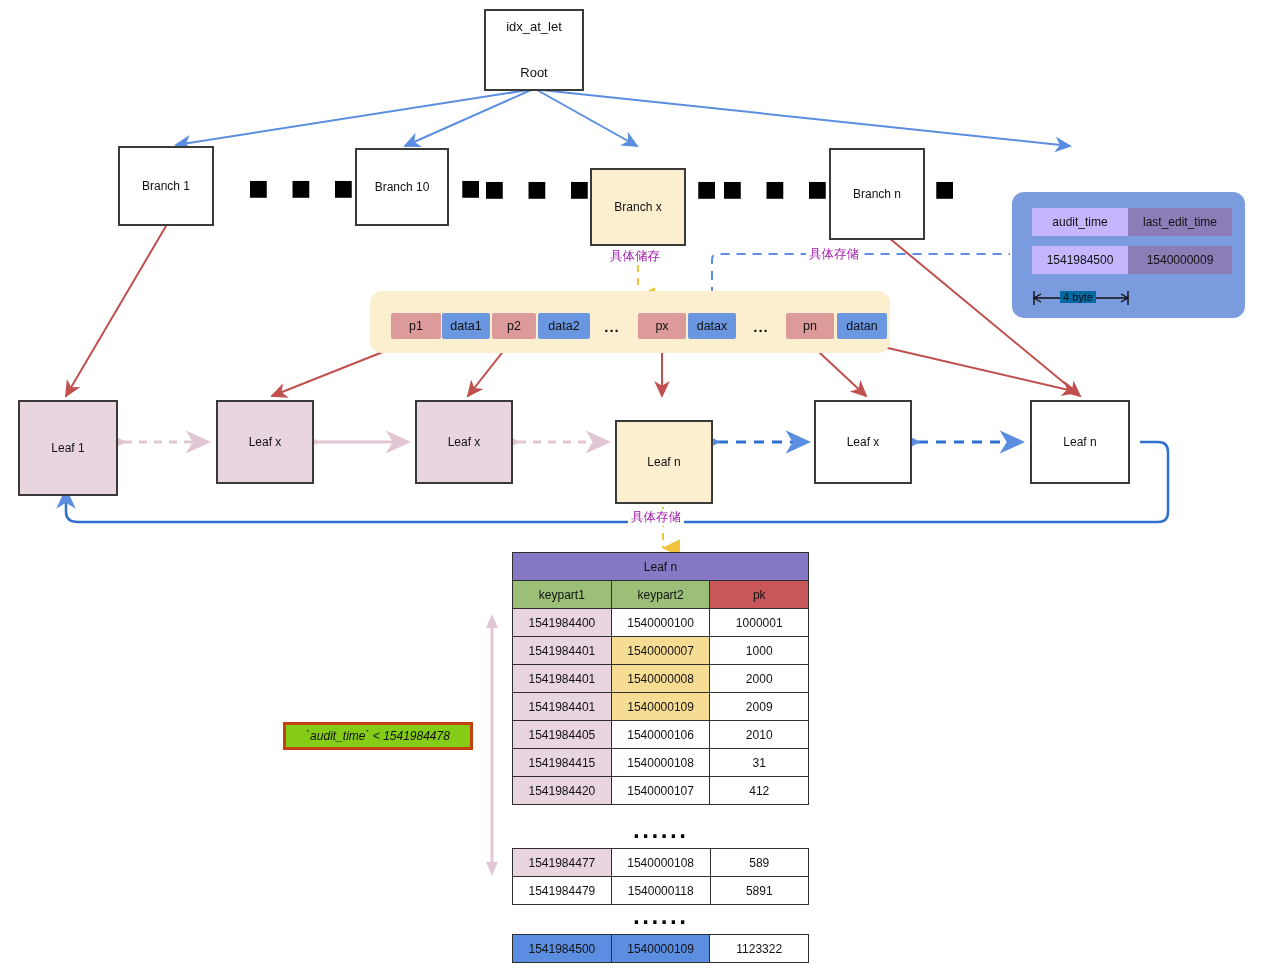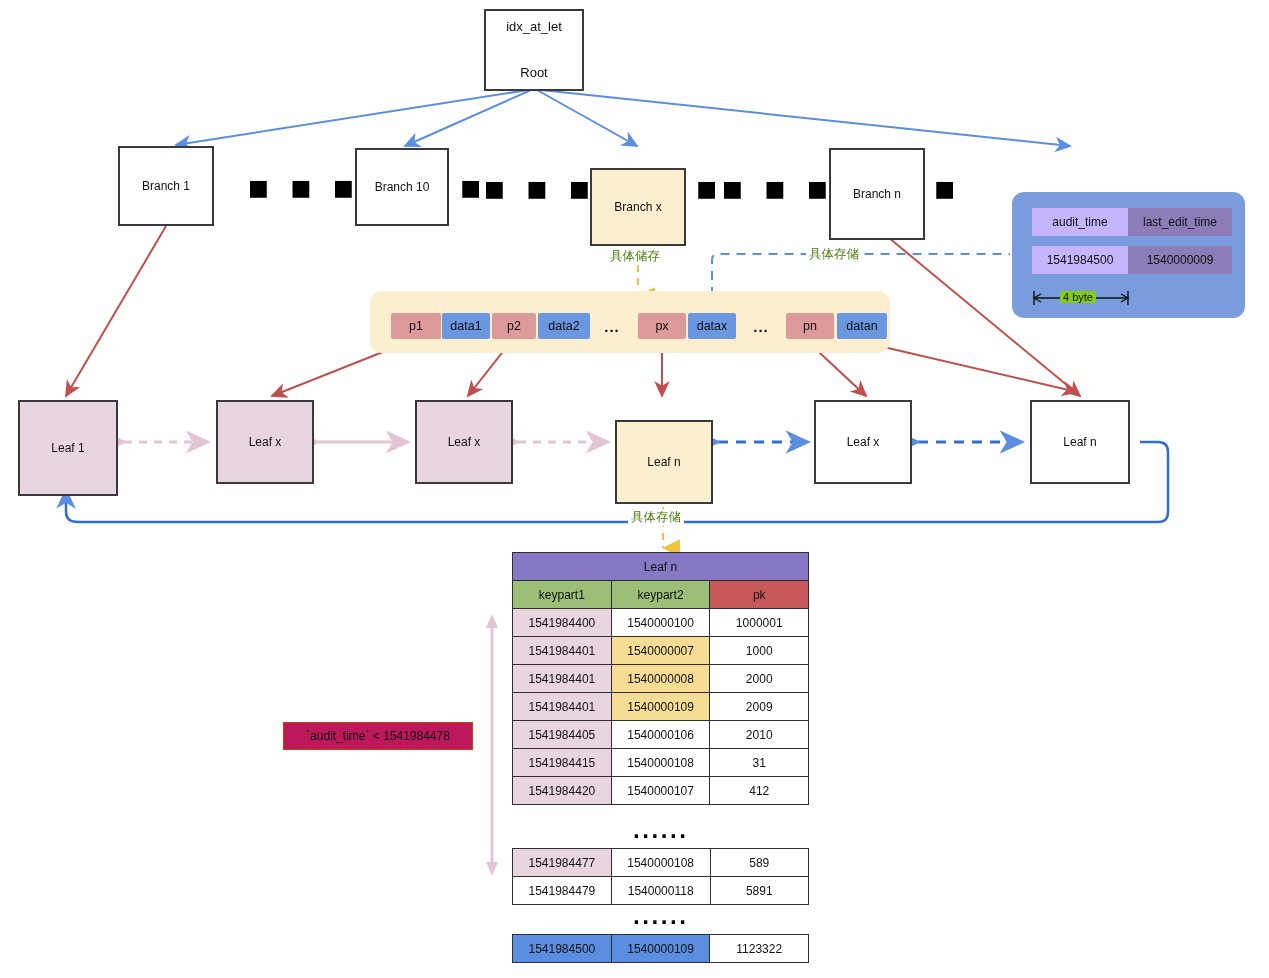--- a/index.html
+++ b/index.html
@@ -7,49 +7,49 @@
   #canvas{position:relative;width:1269px;height:978px;}
   svg.layer{position:absolute;left:0;top:0;width:1269px;height:978px;pointer-events:none;}
   .node{position:absolute;box-sizing:border-box;border:2px solid #3a3a3a;background:#fff;
         display:flex;align-items:center;justify-content:center;text-align:center;
         font-size:12px;line-height:1.35;}
   .node.tint-yellow{background:#fcefd0;border-color:#3a3a3a;margin-top:20px;}
   .node.tint-pink{background:#e8d5e0;border-color:#3a3a3a;}
   .root{font-size:13px;flex-direction:column;gap:28px;}
   .dots{position:absolute;font-size:22px;letter-spacing:7px;color:#000;font-weight:700;
         font-family:"DejaVu Sans",sans-serif;}
-  .cnlabel{position:absolute;font-size:12.5px;color:#4d7c0f;background:#fff;padding:0 3px;white-space:nowrap;}
+  .cnlabel{position:absolute;font-size:12.5px;color:#a21caf;background:#fff;padding:0 3px;white-space:nowrap;}
   
   .pagebox{position:absolute;background:#fcefd0;border-radius:12px;}
   .cell{position:absolute;box-sizing:border-box;display:flex;align-items:center;justify-content:center;
         font-size:12.5px;color:#111;border-radius:2px;}
   .cell.p{background:#dd9a9a;}
   .cell.d{background:#6b96e0;}
   .cell.e{background:transparent;font-weight:700;font-size:15px;letter-spacing:1px;}
   
   .infocard{position:absolute;background:#7a9cde;border-radius:12px;}
   .ic{position:absolute;box-sizing:border-box;display:flex;align-items:center;justify-content:center;
       font-size:12px;color:#111;}
   .ic.green{background:#c4b5fd;}
   .ic.purple{background:#8c7cb8;}
-  .bytelabel{position:absolute;background:#84cc16;font-size:11px;padding:0 3px;}
+  .bytelabel{position:absolute;background:#0369a1;font-size:11px;padding:0 3px;}
   
   .tbl{position:absolute;border-collapse:collapse;}
   .tbl td{border:1px solid #2f2f2f;font-size:12px;text-align:center;height:28px;
           box-sizing:border-box;padding:0;}
   .t-title{background:#8678c4;color:#111;font-size:12.5px;height:30px;}
   .t-h-green{background:#9cbf78;}
   .t-h-red{background:#c9585a;}
   .c-pink{background:#e8d5e0;margin-top:32px;}
   .c-yellow{background:#f7dd94;}
   .c-blue{background:#5b8ee0;}
   .ellipsis-row{position:absolute;width:100%;text-align:center;font-size:19px;font-weight:700;
         letter-spacing:2px;color:#000;font-family:"DejaVu Sans",sans-serif;}
-  .condbox{position:absolute;box-sizing:border-box;background:#be185d;border:1px solid #c2410c;
-      display:flex;align-items:center;justify-content:center;font-size:12px;color:#111;}
+  .condbox{position:absolute;box-sizing:border-box;background:#84cc16;border:3px solid #c2410c;
+      display:flex;align-items:center;justify-content:center;font-size:12px;color:#111;font-style:italic;}
 </style>
 </head>
 <body>
 
 <div id="canvas">
 
   <svg class="layer" viewBox="0 0 1269 978">
     <defs>
       <marker id="ab" markerWidth="9" markerHeight="9" refX="7.5" refY="4.5" orient="auto">
         <path d="M0,0.6 L8.5,4.5 L0,8.4 L2.4,4.5 Z" fill="#5b8ee0"></path>

